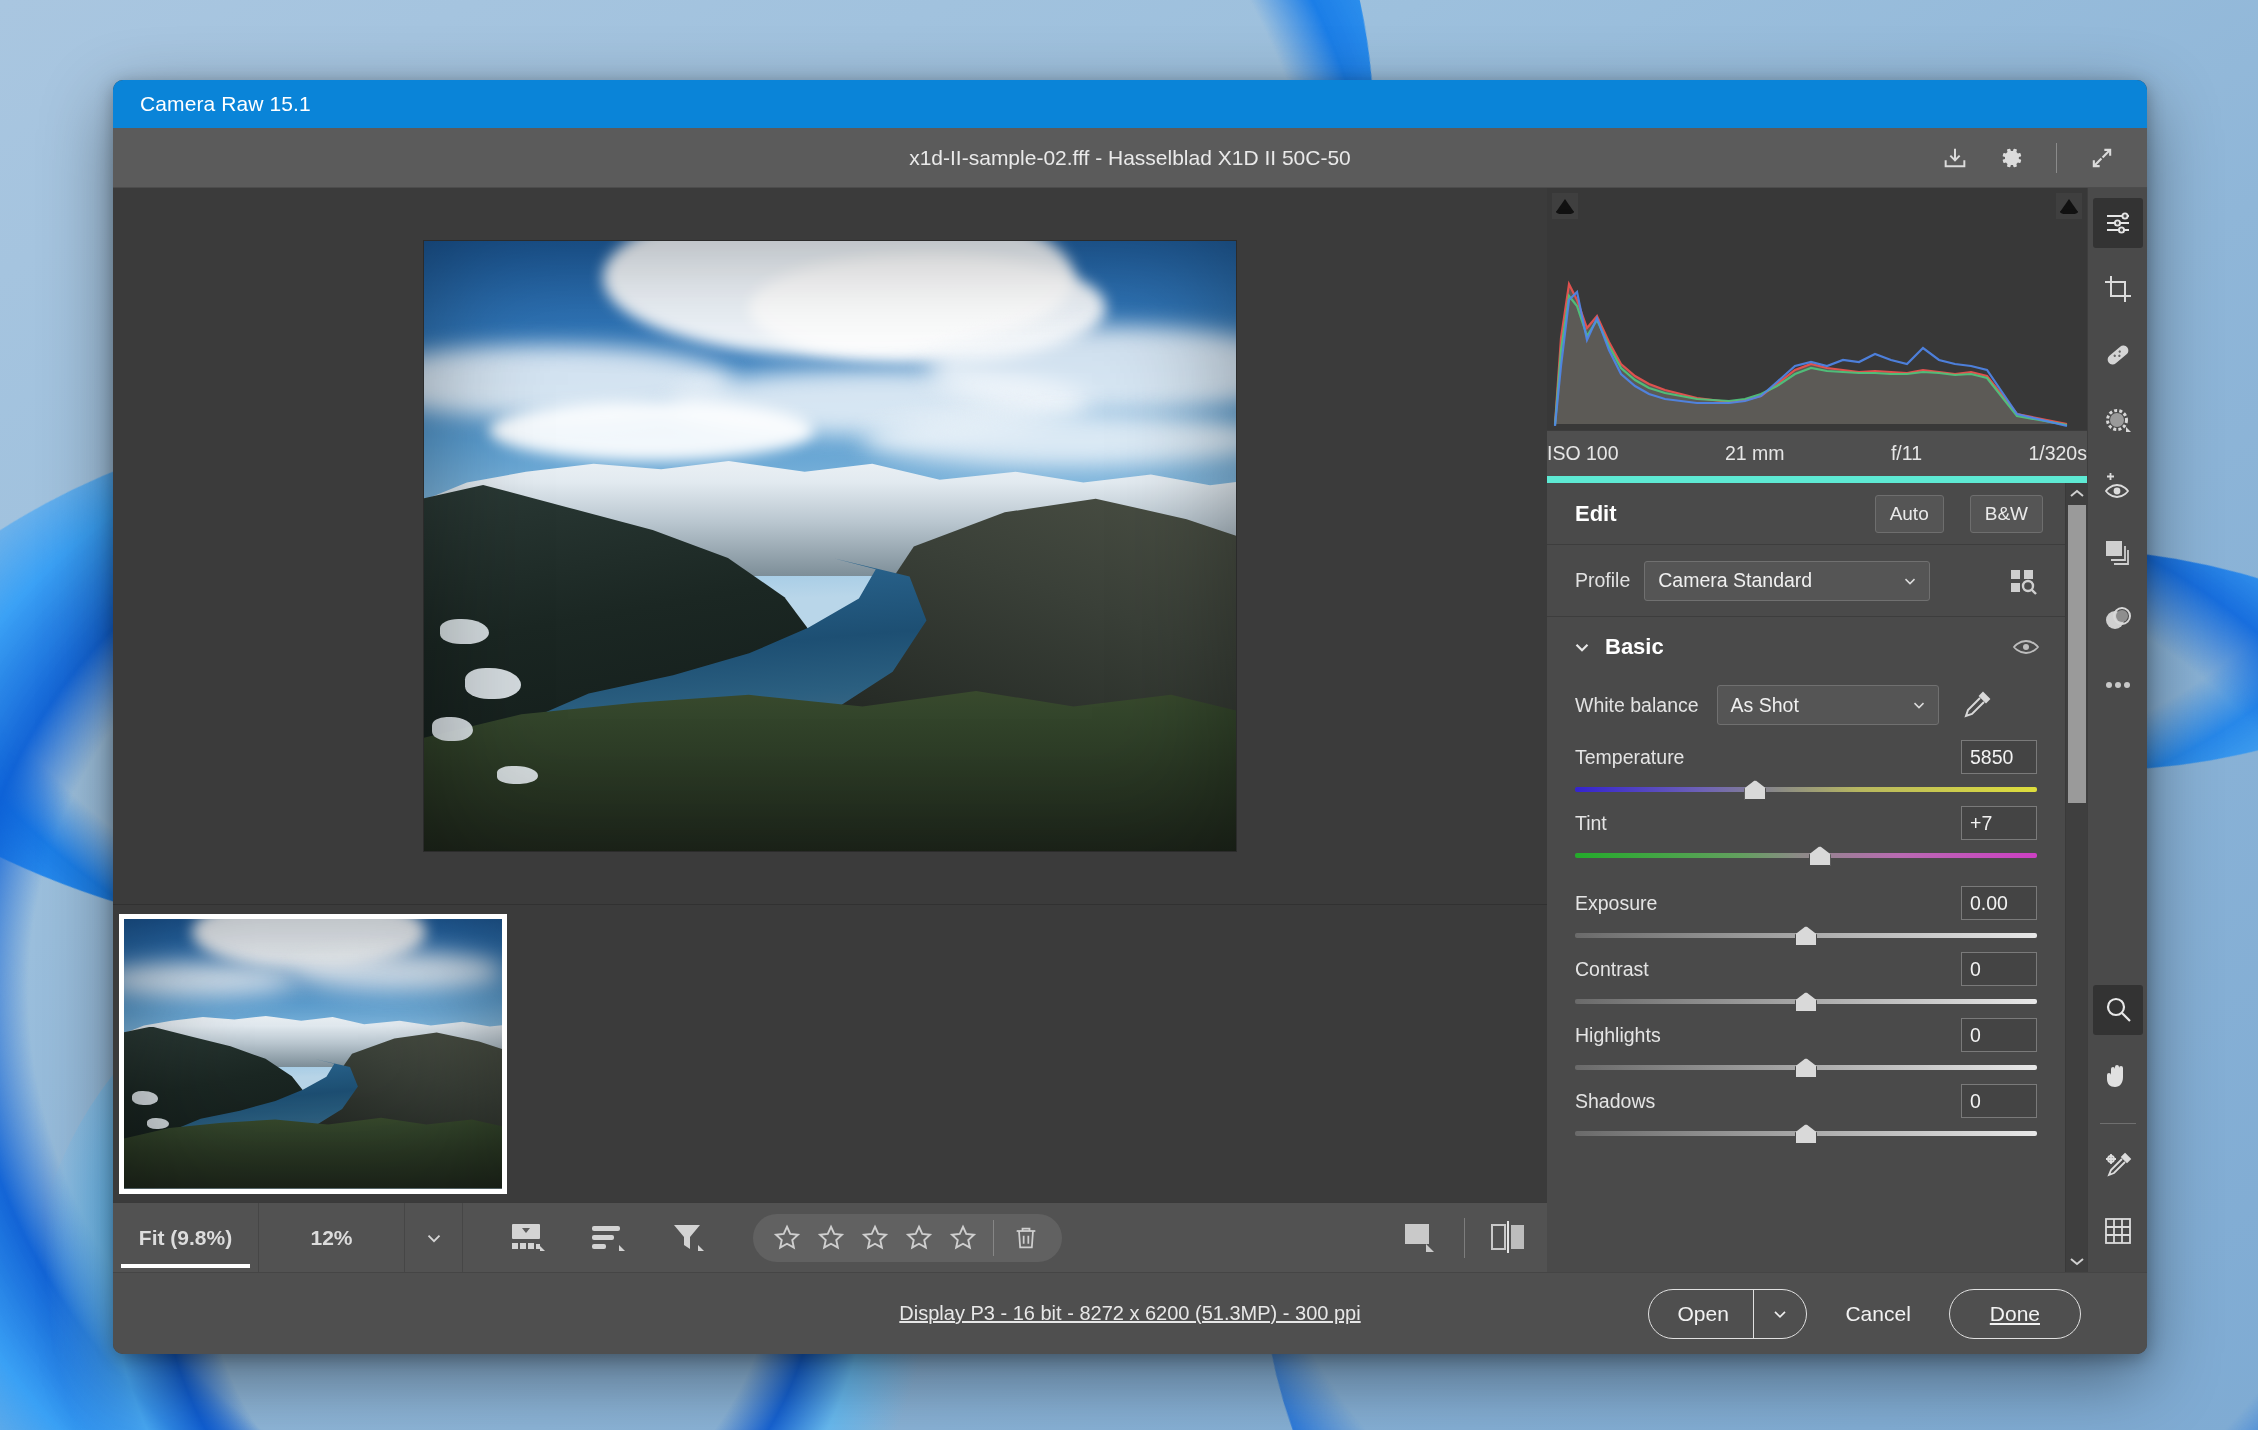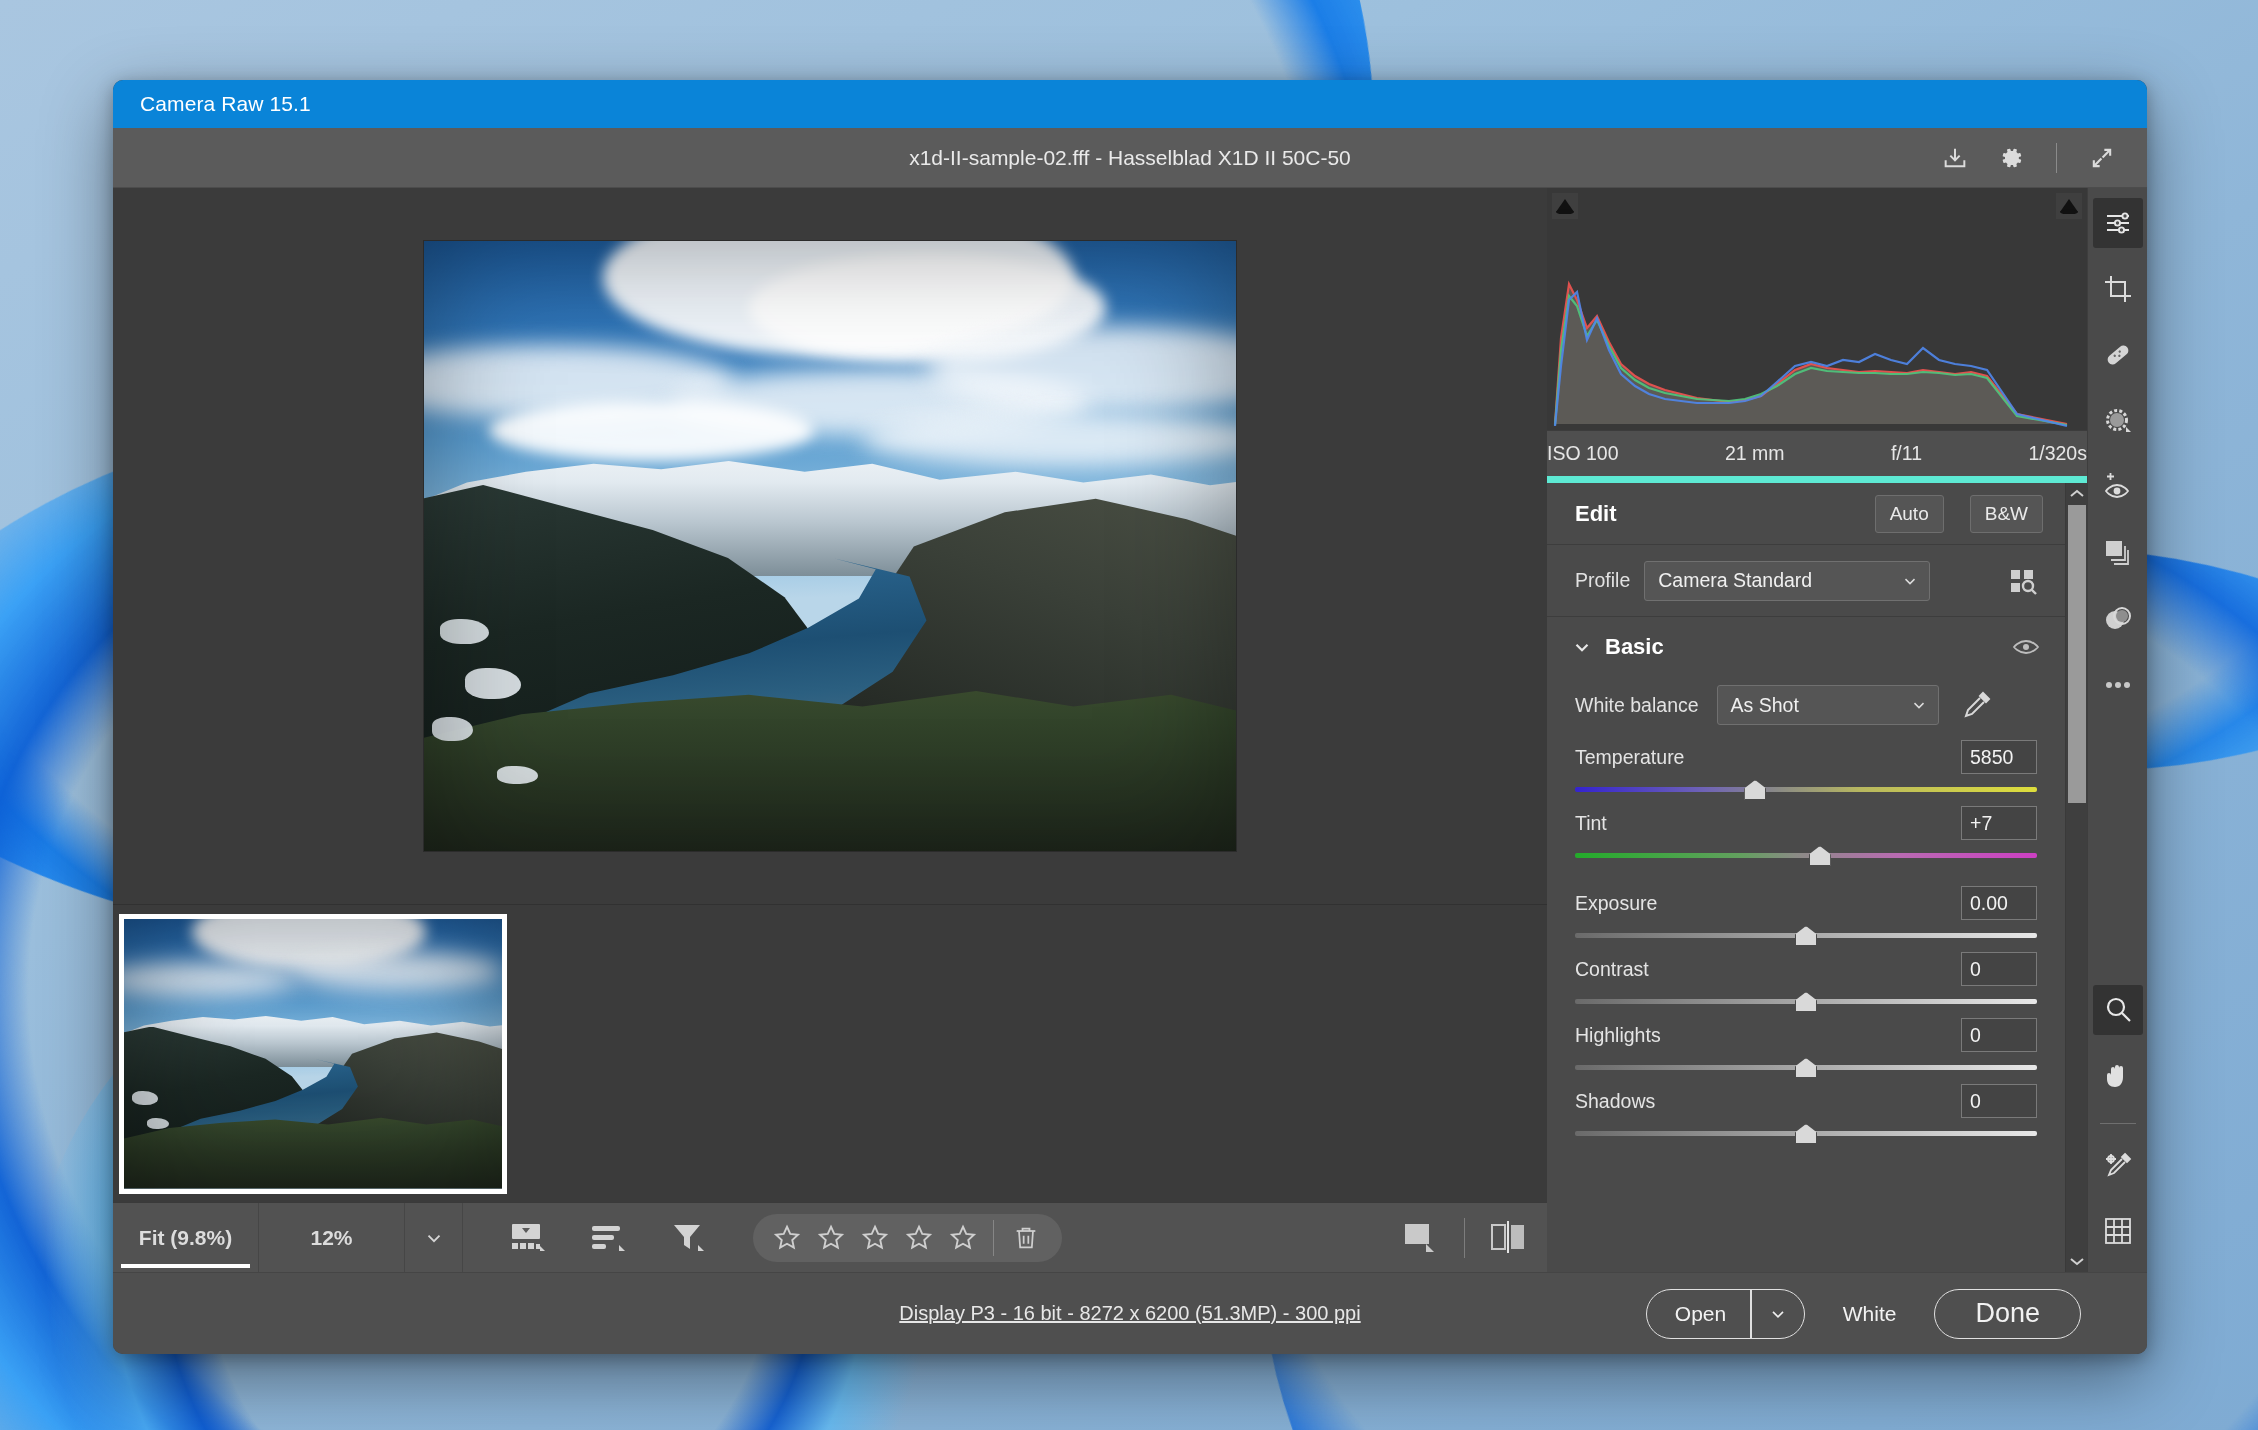--- a/index.html
+++ b/index.html
@@ -191,21 +191,21 @@
     position: relative; border-top: 1px solid #454545; }
   .footlink { position: absolute; left: 0; right: 0; text-align: center; color: #e7e7e7; font-size: 20px;
     text-decoration: underline; cursor: pointer; }
   .footbtns { margin-left: auto; display: flex; align-items: center; gap: 26px; padding-right: 66px; z-index: 2; }
   .openbtn { height: 50px; border: 1.6px solid #e0e0e0; border-radius: 25px; display: flex; align-items: center; }
   .openbtn .lab { padding: 0 24px 0 28px; color: #f2f2f2; font-size: 21px; cursor: pointer; }
   .openbtn .sep { width: 1.6px; height: 50px; background: #e0e0e0; }
   .openbtn .chev { width: 52px; display: flex; align-items: center; justify-content: center; cursor: pointer; }
   .cancelbtn { color: #f2f2f2; font-size: 21px; padding: 0 12px; cursor: pointer; }
   .donebtn { height: 50px; padding: 0 40px; border: 1.6px solid #e0e0e0; border-radius: 25px;
-    display: flex; align-items: center; color: #f2f2f2; font-size: 27px; cursor: pointer; }
+    display: flex; align-items: center; color: #f2f2f2; font-size: 21px; cursor: pointer; text-decoration: underline; }
 
   svg { display: block; }
 </style>
 </head>
 <body>
 
 <div class="desktop">
   <div class="swirl s1"></div>
   <div class="swirl s2"></div>
   <div class="swirl s3"></div>
@@ -661,17 +661,17 @@
     <div class="footbtns">
       <div class="openbtn">
         <span class="lab">Open</span>
         <span class="sep"></span>
         <span class="chev">
           <svg width="20" height="20" viewBox="0 0 24 24" fill="none" stroke="#eee" stroke-width="2">
               <path d="M6 9.5l6 6 6-6"></path>
             </svg>
         </span>
       </div>
-      <span class="cancelbtn">White</span>
+      <span class="cancelbtn">Cancel</span>
       <span class="donebtn">Done</span>
     </div>
   </div>
 </div>
 
 </body></html>

